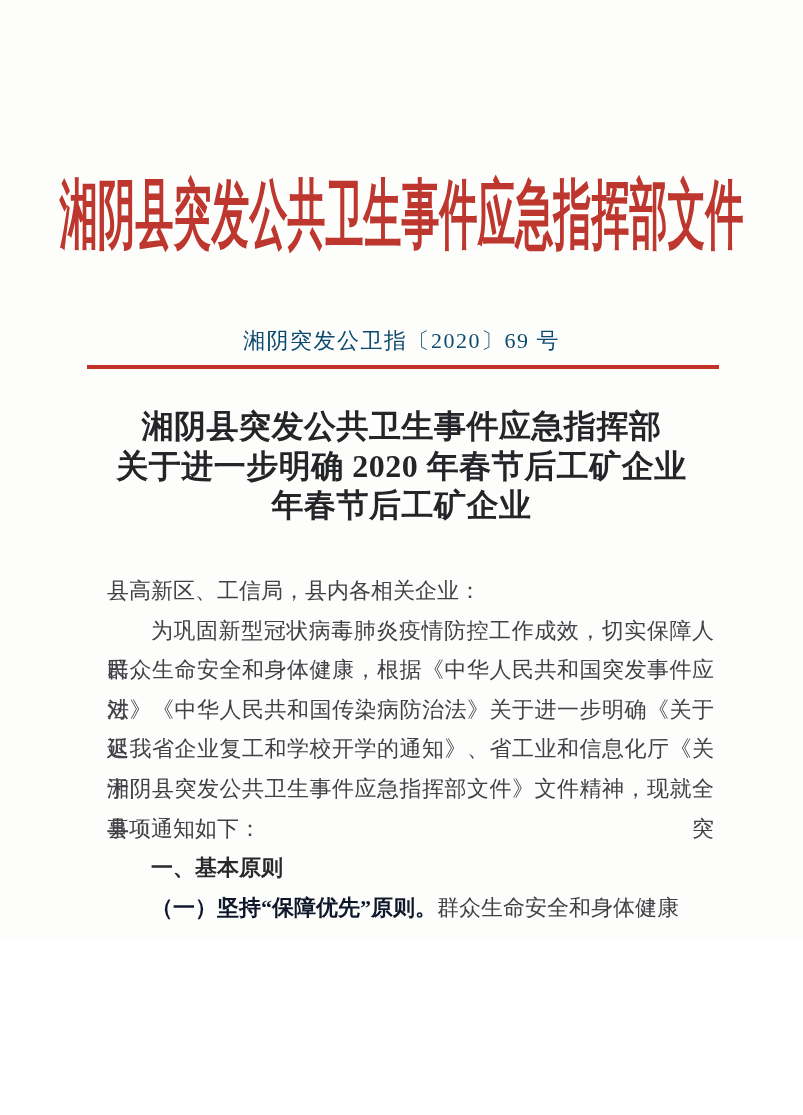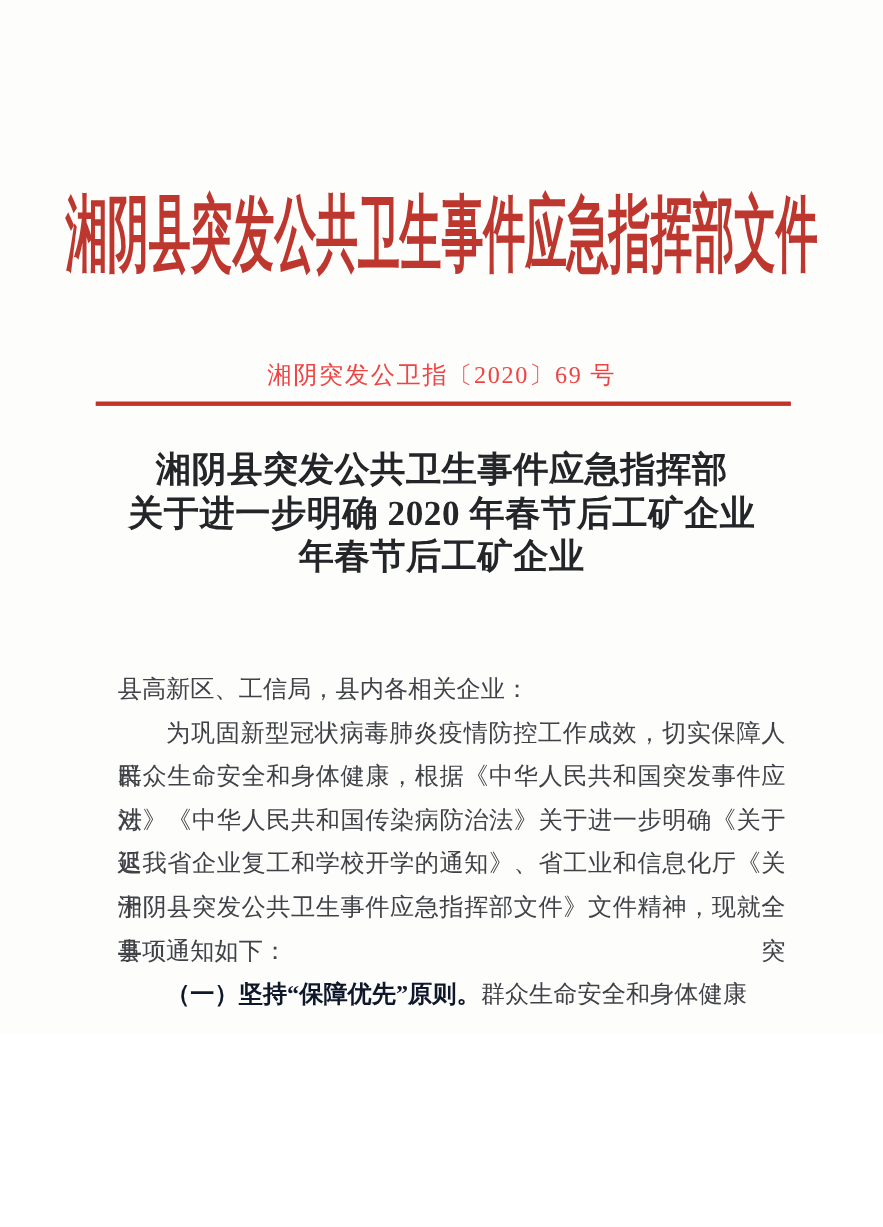--- a/index.html
+++ b/index.html
@@ -30,21 +30,21 @@
   
   .doc-number {
     position: absolute;
     top: 328px;
     left: 0;
     width: 100%;
     text-align: center;
     font-size: 22px;
     line-height: 26px;
     letter-spacing: 1.5px;
-    color: #ef4444;
+    color: #0c4a6e;
   }
   
   .red-line {
     position: absolute;
     top: 365px;
     left: 87px;
     width: 632px;
     height: 4px;
   }
   
@@ -63,21 +63,20 @@
   .title .tline { white-space: nowrap; }
   
   .body-block {
     position: absolute;
     top: 571px;
     left: 107px;
     width: 607px;
     font-size: 22px;
     line-height: 39.6px;
     color: #404247;
-    margin-top: 36px;
   }
   .line { height: 39.6px; }
   .line.fill { text-align: justify; text-align-last: justify; }
   .line.indent { text-indent: 44px; }
   .line .h1 {
     font-family: "Liberation Sans", "DejaVu Sans", sans-serif;
     font-weight: bold;
     color: #28292c;
   }
   .line .h2lead {
@@ -103,16 +102,17 @@
     </div>
 
   <div class="body-block">
       <div class="line">县高新区、工信局，县内各相关企业：</div>
       <div class="line indent fill">为巩固新型冠状病毒肺炎疫情防控工作成效，切实保障人民</div>
       <div class="line fill">群众生命安全和身体健康，根据《中华人民共和国突发事件应对</div>
       <div class="line fill">法》《中华人民共和国传染病防治法》关于进一步明确《关于延</div>
       <div class="line fill">迟我省企业复工和学校开学的通知》、省工业和信息化厅《关于</div>
       <div class="line fill">湘阴县突发公共卫生事件应急指挥部文件》文件精神，现就全县突</div>
       <div class="line">事项通知如下：</div>
+      <div class="line indent"><span class="h1">一、基本原则</span></div>
       <div class="line indent"><span class="h2lead">（一）坚持“保障优先”原则。</span><span>群众生命安全和身体健康</span></div>
     </div>
 
 </div>
 
 </body></html>

